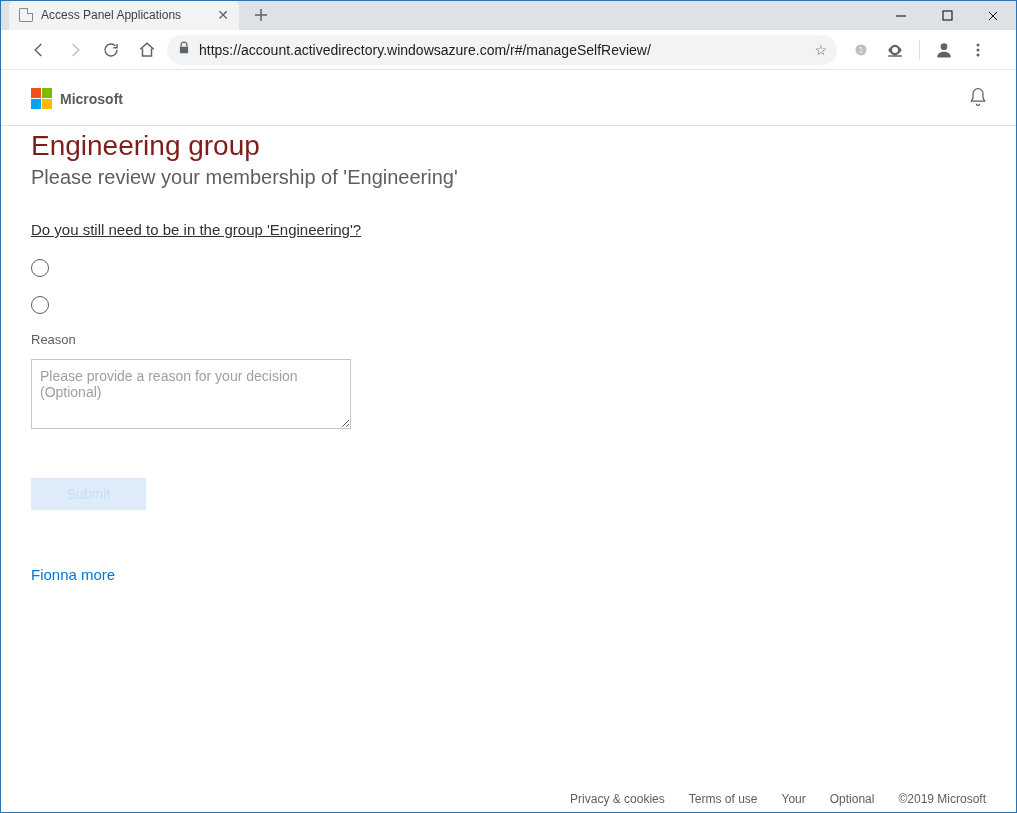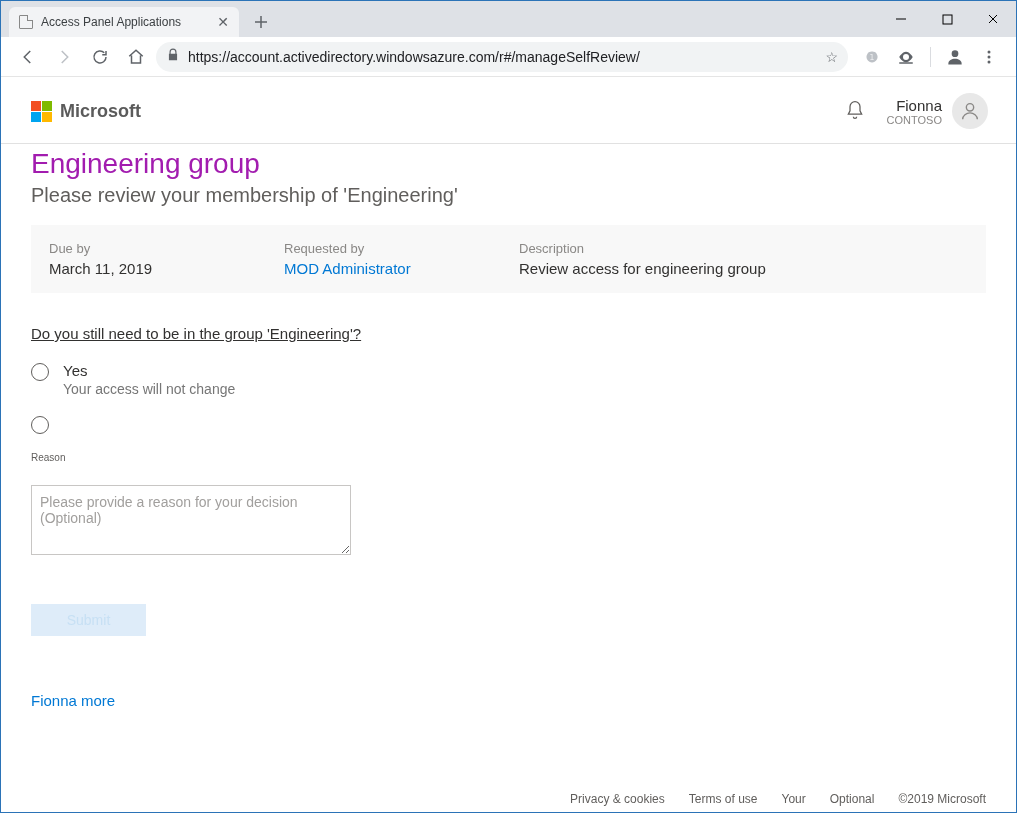--- a/index.html
+++ b/index.html
@@ -1,86 +1,86 @@
 <!DOCTYPE html>
 <html><head>
 <meta charset="utf-8">
 <style>
   * { box-sizing: border-box; margin: 0; padding: 0; }
   html, body { height: 100%; font-family: "Segoe UI", Arial, sans-serif; font-size: 14px; color: #323130; background: #fff; }
   .window { width: 1017px; height: 813px; border: 1px solid #2b73b7; display: flex; flex-direction: column; overflow: hidden; }
 
   
-  .titlebar { height: 36px; background: #dee1e6; display: flex; align-items: flex-end; position: relative; }
+  .titlebar { height: 29px; background: #dee1e6; display: flex; align-items: flex-end; position: relative; }
   .tab { height: 30px; background: #f2f3f5; margin-left: 8px; border-top-left-radius: 6px; border-top-right-radius: 6px; display: flex; align-items: center; padding: 0 10px 0 10px; gap: 8px; min-width: 230px; }
   .tab .favicon { width: 14px; height: 14px; border: 1px solid #888; border-radius: 1px; position: relative; }
   .tab .favicon::after { content:""; position:absolute; top:-1px; right:-1px; width:5px; height:5px; background:#f2f3f5; border-left:1px solid #888; border-bottom:1px solid #888; }
   .tab-title { font-size: 12px; color: #3c4043; flex:1; }
   .tab-close { color:#5f6368; font-size:14px; line-height:1; }
   .new-tab { width: 28px; height: 28px; display:flex; align-items:center; justify-content:center; color:#5f6368; margin-left: 8px; margin-bottom: 1px;}
   .win-buttons { position:absolute; right:0; top:0; height:100%; display:flex; }
   .win-btn { width:46px; display:flex; align-items:center; justify-content:center; color:#000; }
   .win-btn svg { stroke:#000; }
 
   
-  .toolbar { height: 40px; background:#fff; display:flex; align-items:center; padding:0 11px; gap:4px; border-bottom:1px solid #e5e5e5; }
+  .toolbar { height: 40px; background:#fff; display:flex; align-items:center; padding:0 22px; gap:4px; border-bottom:1px solid #e5e5e5; }
   .icon-btn { width:32px; height:32px; display:flex; align-items:center; justify-content:center; border-radius:50%; color:#5f6368; }
   .icon-btn.disabled { color:#bdc1c6; }
   .omnibox { flex:1; height:30px; background:#f1f3f4; border-radius:15px; display:flex; align-items:center; padding:0 10px; gap:8px; }
   .lock { color:#5f6368; }
   .url { font-size:14px; color:#202124; flex:1; white-space:nowrap; overflow:hidden; }
   .toolbar-right { display:flex; align-items:center; gap:2px; padding-left:4px; }
   .toolbar-sep { width:1px; height:20px; background:#dadce0; margin:0 6px; }
 
   
   .viewport { flex:1; display:flex; overflow:hidden; }
   .content { flex:1; overflow-y:auto; padding: 0 0 0 0; position:relative; }
   .content-inner { padding: 0 0 40px 0; }
 
   .page-header { display:flex; justify-content:space-between; align-items:center; padding:16px 28px 14px 30px; border-bottom:1px solid #e1e1e1; }
   .ms-logo { display:flex; align-items:center; gap:8px; }
   .ms-squares { display:grid; grid-template-columns:10px 10px; grid-template-rows:10px 10px; gap:1px; }
   .ms-squares span:nth-child(1){background:#f25022;}
   .ms-squares span:nth-child(2){background:#7fba00;}
   .ms-squares span:nth-child(3){background:#00a4ef;}
   .ms-squares span:nth-child(4){background:#ffb900;}
-  .ms-word { font-size:18px; color:#5b5b5b; font-weight:600; }
+  .ms-word { font-size:14px; color:#5b5b5b; font-weight:600; }
   .header-right { display:flex; align-items:center; gap:22px; }
   .bell { color:#605e5c; }
   .user-block { display:flex; align-items:center; gap:10px; }
   .user-text { text-align:right; }
   .user-name { font-size:15px; color:#323130; }
   .user-org { font-size:11px; color:#8a8886; }
   .avatar-circle { width:36px; height:36px; border-radius:50%; background:#e8e8e8; display:flex; align-items:center; justify-content:center; color:#8a8886; }
 
   .breadcrumb { display:flex; align-items:center; gap:12px; padding:14px 30px 10px 30px; }
   .back-arrow { color:#323130; }
   .breadcrumb-text { font-size:15px; color:#323130; }
 
   .main { padding:0 30px; }
-  .title { font-size:28px; font-weight:300; color:#a21caf; margin-top:4px; }
+  .title { font-size:28px; font-weight:300; color:#7f1d1d; margin-top:4px; }
   .subtitle { color:#605e5c; font-size:20px; margin-top:4px; }
 
   .info-box { background:#f8f8f8; display:flex; padding:16px 18px; margin-top:18px; }
   .info-col { flex:0 0 auto; }
   .info-col:nth-child(1){ width:235px; }
   .info-col:nth-child(2){ width:235px; }
   .info-col:nth-child(3){ flex:1; }
   .info-label { font-size:13px; color:#8a8886; margin-bottom:4px; }
   .info-value { font-size:15px; color:#323130; }
   .link-value { color:#0078d4; }
 
   .question { margin-top:32px; font-size:15px; color:#323130;text-decoration:underline; }
   .options { margin-top:20px; }
   .option { display:flex; align-items:flex-start; gap:14px; margin-bottom:18px; }
   .radio { width:18px; height:18px; border:1.5px solid #605e5c; border-radius:50%; margin-top:1px; flex:0 0 auto; }
   .opt-label { font-size:15px; color:#323130; }
   .opt-desc { font-size:14px; color:#767676; margin-top:2px; }
 
-  .field-label { font-size:10px; color:#605e5c; margin-top:16px; margin-bottom:22px; }
+  .field-label { font-size:13px; color:#605e5c; margin-top:16px; margin-bottom:12px; }
   textarea.reason { width:320px; height:70px; border:1px solid #c8c6c4; resize:both; padding:8px; font-family:inherit; font-size:14px; color:#323130; }
   textarea.reason::placeholder { color:#a19f9d; }
 
   .submit-btn { margin-top:46px; width:115px; height:32px; background:#deecf9; color:#c7e0f4; border:none; font-size:14px; display:flex; align-items:center; justify-content:center; }
   .learn-more { margin-top:56px; display:inline-block; color:#0078d4; font-size:15px; }
 
   .footer { position:absolute; bottom:6px; right:30px; display:flex; gap:24px; font-size:12px; color:#605e5c; }
 
   ::-webkit-scrollbar { width:16px; }
   ::-webkit-scrollbar-track { background:#f1f1f1; }
@@ -190,64 +190,34 @@
               </div>
             <span class="ms-word">Microsoft</span>
           </div>
           <div class="header-right">
             <span class="bell">
               <svg width="20" height="22" viewBox="0 0 24 24" fill="none" stroke="#605e5c" stroke-width="1.5">
                   <path d="M6 8a6 6 0 1 1 12 0v5l2 4H4l2-4V8z"></path>
                   <path d="M10 20a2 2 0 0 0 4 0"></path>
                 </svg>
             </span>
-            <div class="user-block">
-              <div class="user-text">
-                <div class="user-name">Fionna</div>
-                <div class="user-org">CONTOSO</div>
-              </div>
-              <div class="avatar-circle">
-                <svg width="22" height="22" viewBox="0 0 24 24" fill="none" stroke="#8a8886" stroke-width="1.5">
-                    <circle cx="12" cy="8" r="4"></circle>
-                    <path d="M4 21c0-4 4-7 8-7s8 3 8 7"></path>
-                  </svg>
-              </div>
-            </div>
           </div>
         </div>
 
 
         <div class="main">
           <h1 class="title">Engineering group</h1>
           <div class="subtitle">Please review your membership of 'Engineering'</div>
 
-          <div class="info-box">
-            <div class="info-col">
-              <div class="info-label">Due by</div>
-              <div class="info-value">March 11, 2019</div>
-            </div>
-            <div class="info-col">
-              <div class="info-label">Requested by</div>
-              <div class="info-value link-value">MOD Administrator</div>
-            </div>
-            <div class="info-col">
-              <div class="info-label">Description</div>
-              <div class="info-value">Review access for engineering group</div>
-            </div>
-          </div>
 
           <div class="question">Do you still need to be in the group 'Engineering'?</div>
 
           <div class="options">
             <div class="option">
               <span class="radio"></span>
-              <div>
-                <div class="opt-label">Yes</div>
-                <div class="opt-desc">Your access will not change</div>
-              </div>
             </div>
             <div class="option">
               <span class="radio"></span>
             </div>
           </div>
 
           <div class="field-label">Reason</div>
           <textarea class="reason" placeholder="Please provide a reason for your decision (Optional)" style=""></textarea>
 
           <div>

